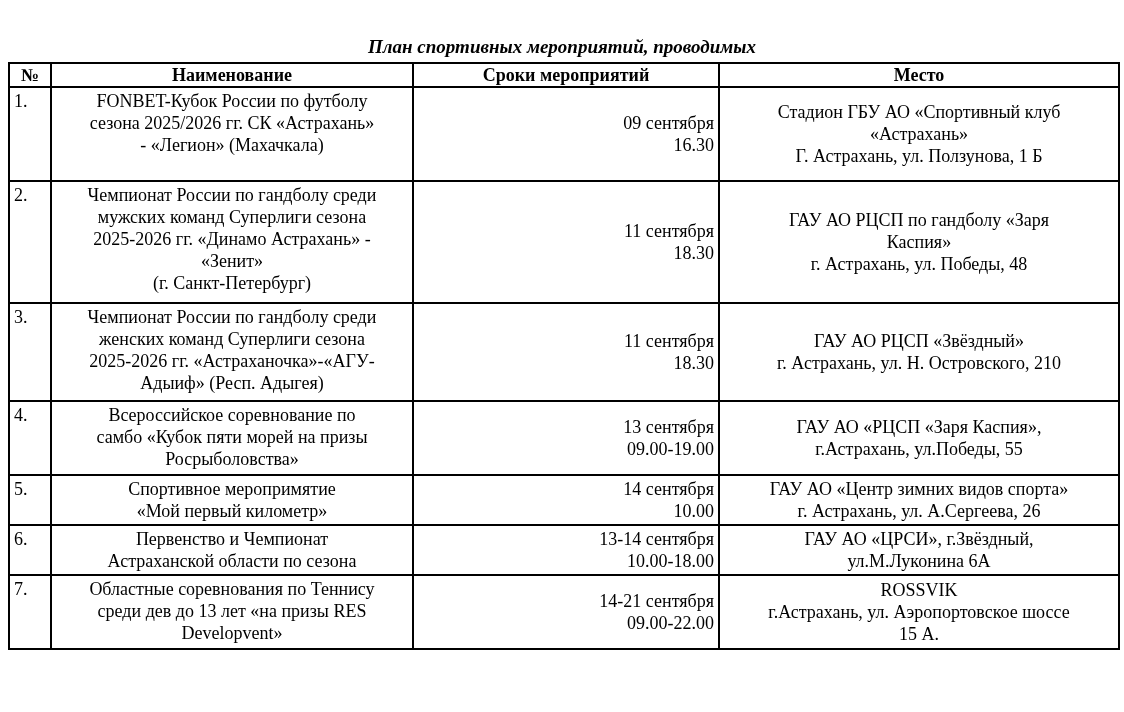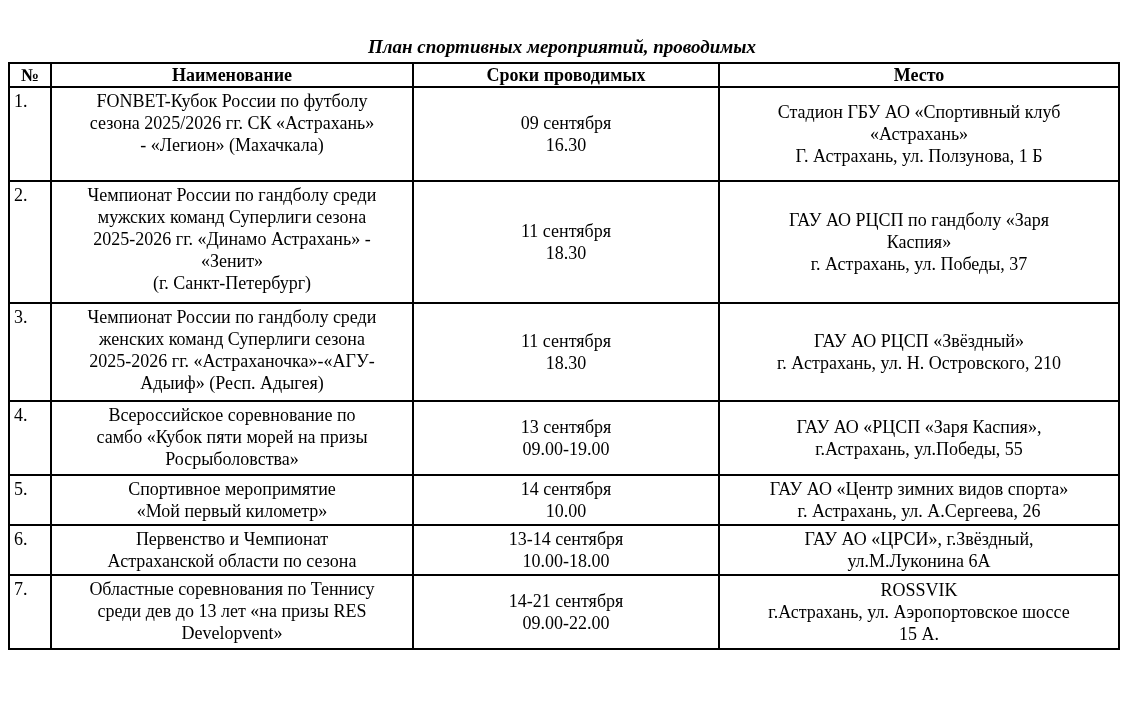--- a/index.html
+++ b/index.html
@@ -55,21 +55,21 @@
     white-space: normal;
   }
   td.c-name {
     vertical-align: top;
     text-align: center;
     white-space: pre-line;
     margin-left: 20px;
   }
   td.c-dates {
     vertical-align: middle;
-    text-align: center;
+    text-align: right;
     white-space: pre-line;
   }
   td.c-place {
     vertical-align: middle;
     text-align: center;
     white-space: pre-line;
   }
   tr.r1 td { height: 88px; }
   tr.r2 td { height: 116px; }
   tr.r3 td { height: 92px; }
@@ -91,21 +91,21 @@
     <colgroup>
       <col style="width:42px">
       <col style="width:362px">
       <col style="width:306px">
       <col style="width:400px">
     </colgroup>
     <thead>
       <tr>
         <th>№</th>
         <th>Наименование</th>
-        <th>Сроки проводимых</th>
+        <th>Сроки мероприятий</th>
         <th>Место</th>
       </tr>
     </thead>
     <tbody>
       <tr class="r1">
         <td class="c-num">1.</td>
         <td class="c-name">FONBET-Кубок России по футболу
 сезона 2025/2026 гг. СК «Астрахань»
 - «Легион» (Махачкала)</td>
         <td class="c-dates">09 сентября
@@ -118,21 +118,21 @@
         <td class="c-num">2.</td>
         <td class="c-name">Чемпионат России по гандболу среди
 мужских команд Суперлиги сезона
 2025-2026 гг. «Динамо Астрахань» -
 «Зенит»
 (г. Санкт-Петербург)</td>
         <td class="c-dates">11 сентября
 18.30</td>
         <td class="c-place">ГАУ АО РЦСП по гандболу «Заря
 Каспия»
-г. Астрахань, ул. Победы, 37</td>
+г. Астрахань, ул. Победы, 48</td>
       </tr>
       <tr class="r3">
         <td class="c-num">3.</td>
         <td class="c-name">Чемпионат России по гандболу среди
 женских команд Суперлиги сезона
 2025-2026 гг. «Астраханочка»-«АГУ-
 Адыиф» (Респ. Адыгея)</td>
         <td class="c-dates">11 сентября
 18.30</td>
         <td class="c-place">ГАУ АО РЦСП «Звёздный»

